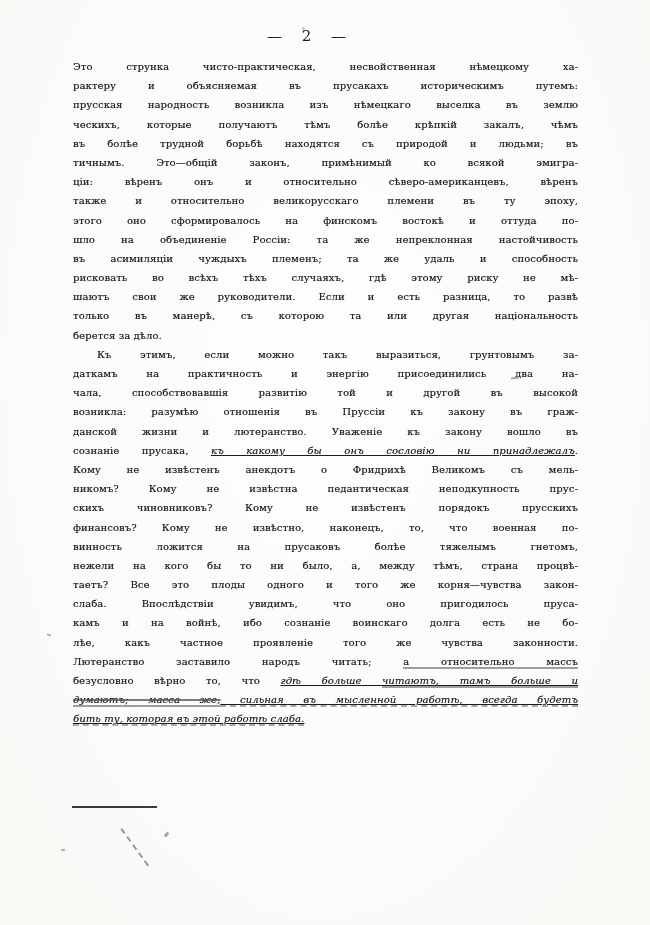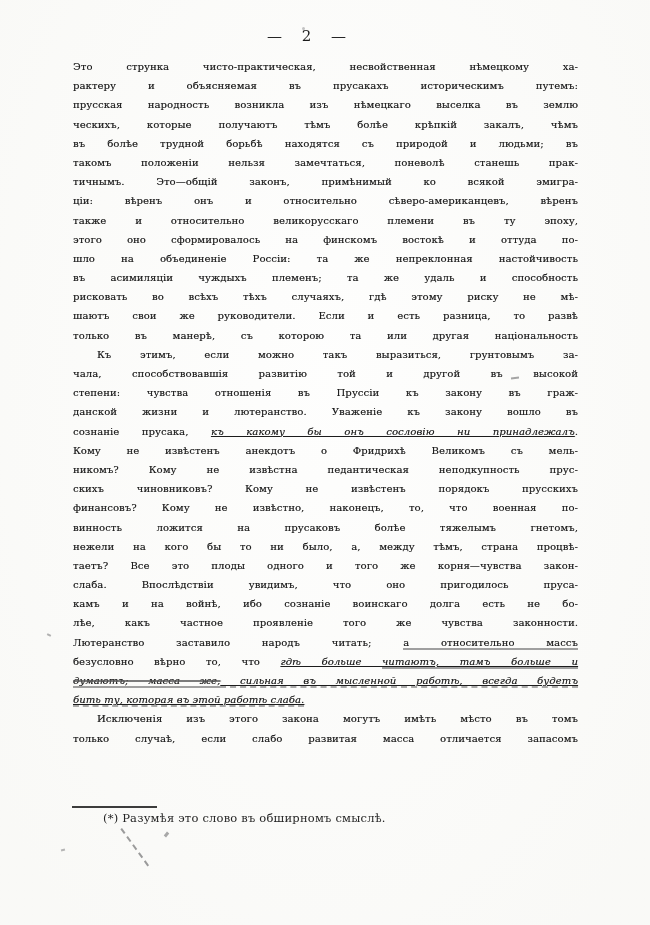--- a/index.html
+++ b/index.html
@@ -114,61 +114,57 @@
 
   <div class="page-header">— 2 —</div>
 
   <div class="text-body">
       <div class="para">
         <div class="line"><span>Это струнка чисто-практическая, несвойственная нѣмецкому ха-</span></div>
         <div class="line"><span>рактеру и объясняемая въ прусакахъ историческимъ путемъ:</span></div>
         <div class="line"><span>прусская народность возникла изъ нѣмецкаго выселка въ землю</span></div>
         <div class="line"><span>ческихъ, которые получаютъ тѣмъ болѣе крѣпкій закалъ, чѣмъ</span></div>
         <div class="line"><span>въ болѣе трудной борьбѣ находятся съ природой и людьми; въ</span></div>
-        <div class="line"><span>такомъ положеніи нельзя замечтаться, поневолѣ станешь прак-</span></div>
         <div class="line"><span>тичнымъ. Это—общій законъ, примѣнимый ко всякой эмигра-</span></div>
         <div class="line"><span>ціи: вѣренъ онъ и относительно сѣверо-американцевъ, вѣренъ</span></div>
         <div class="line"><span>также и относительно великорусскаго племени въ ту эпоху,</span></div>
         <div class="line"><span>этого оно сформировалось на финскомъ востокѣ и оттуда по-</span></div>
         <div class="line"><span>шло на объединеніе Россіи: та же непреклонная настойчивость</span></div>
         <div class="line"><span>въ асимиляціи чуждыхъ племенъ; та же удаль и способность</span></div>
         <div class="line"><span>рисковать во всѣхъ тѣхъ случаяхъ, гдѣ этому риску не мѣ-</span></div>
         <div class="line"><span>шаютъ свои же руководители. Если и есть разница, то развѣ</span></div>
         <div class="line"><span>только въ манерѣ, съ которою та или другая національность</span></div>
+        <div class="line end"><span>берется за дѣло.</span></div>
       </div>
       <div class="para ind">
         <div class="line"><span>Къ этимъ, если можно такъ выразиться, грунтовымъ за-</span></div>
+        <div class="line"><span>даткамъ на практичность и энергію присоединились два на-</span></div>
         <div class="line"><span>чала, способствовавшія развитію той и другой въ высокой</span></div>
-        <div class="line"><span>степени: чувства отношенія въ Пруссіи къ закону въ граж-</span></div>
+        <div class="line"><span>возникла: разумѣю отношенія въ Пруссіи къ закону въ граж-</span></div>
         <div class="line"><span>данской жизни и лютеранство. Уваженіе къ закону вошло въ</span></div>
         <div class="line"><span>сознаніе прусака, </span><span class="it">къ какому бы онъ сословію ни принадлежалъ</span><span>.</span></div>
         <div class="line"><span>Кому не извѣстенъ анекдотъ о Фридрихѣ Великомъ съ мель-</span></div>
         <div class="line"><span>никомъ? Кому не извѣстна педантическая неподкупность прус-</span></div>
         <div class="line"><span>скихъ чиновниковъ? Кому не извѣстенъ порядокъ прусскихъ</span></div>
         <div class="line"><span>финансовъ? Кому не извѣстно, наконецъ, то, что военная по-</span></div>
         <div class="line"><span>винность ложится на прусаковъ болѣе тяжелымъ гнетомъ,</span></div>
         <div class="line"><span>нежели на кого бы то ни было, а, между тѣмъ, страна процвѣ-</span></div>
         <div class="line"><span>таетъ? Все это плоды одного и того же корня—чувства закон-</span></div>
         <div class="line"><span>слаба. Впослѣдствіи увидимъ, что оно пригодилось пруса-</span></div>
         <div class="line"><span>камъ и на войнѣ, ибо сознаніе воинскаго долга есть не бо-</span></div>
         <div class="line"><span>лѣе, какъ частное проявленіе того же чувства законности.</span></div>
         <div class="line"><span>Лютеранство заставило народъ читать; </span><span class="pu">а относительно массъ</span></div>
         <div class="line"><span>безусловно вѣрно то, что </span><span class="it">гдѣ больше </span><span class="it pu">читаютъ, тамъ больше и</span></div>
         <div class="line"><span class="it pu ps">думаютъ; масса же,</span><span class="it pd"> сильная въ мысленной работѣ, всегда будетъ</span></div>
         <div class="line end"><span class="it pd">бить ту, которая въ этой работѣ слаба.</span></div>
       </div>
-      <div class="para ind">
-        <div class="line"><span>Исключенія изъ этого закона могутъ имѣть мѣсто въ томъ</span></div>
-        <div class="line"><span>только случаѣ, если слабо развитая масса отличается запасомъ</span></div>
-      </div>
     </div>
 
   <div class="footnote-rule"></div>
 
-  <div class="footnote">(*) Разумѣя это слово въ обширномъ смыслѣ.</div>
 
   <div class="pencil pencil-diagonal"></div>
   <div class="pencil pencil-dash-right"></div>
   <div class="pencil pencil-speck-a"></div>
   <div class="pencil pencil-speck-b"></div>
   <div class="pencil pencil-speck-c"></div>
   <div class="pencil pencil-speck-d"></div>
 
 </div>
 

